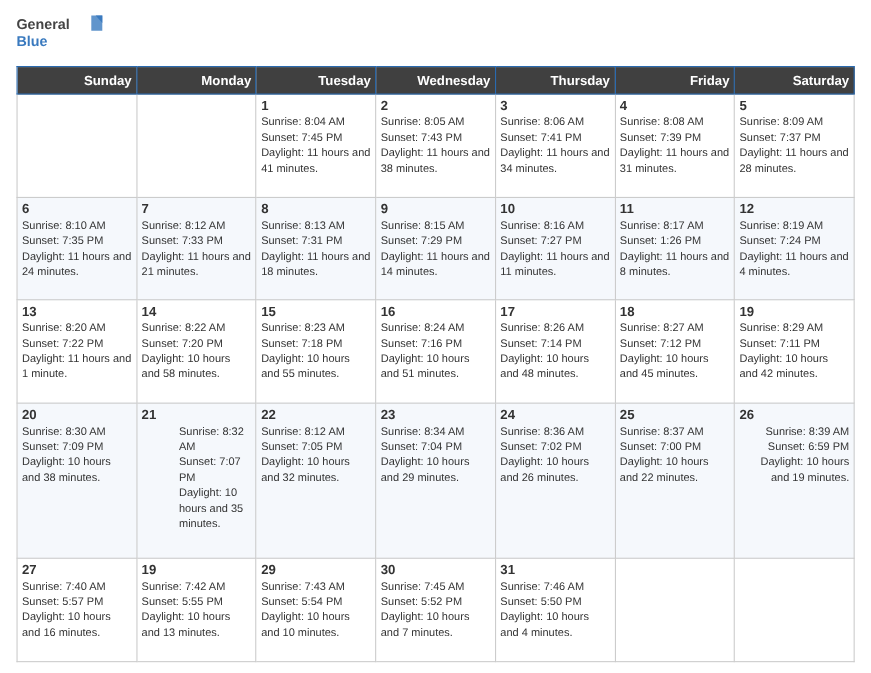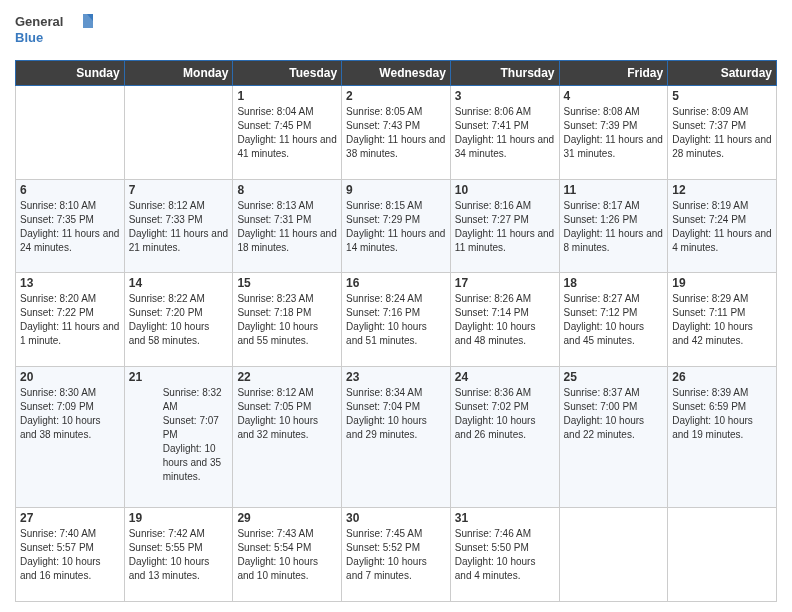--- a/index.html
+++ b/index.html
@@ -269,21 +269,21 @@
 Daylight: 10 hours and 26 minutes.</div>
           </td>
           <td>
             <span class="day-number">25</span>
             <div class="day-info" style="white-space: pre-line;">Sunrise: 8:37 AM
 Sunset: 7:00 PM
 Daylight: 10 hours and 22 minutes.</div>
           </td>
           <td>
             <span class="day-number">26</span>
-            <div class="day-info" style="white-space: pre-line;">Sunrise: 8:39 AM
+            <div class="day-info" style="white-space: pre-line; text-align: right;">Sunrise: 8:39 AM
 Sunset: 6:59 PM
 Daylight: 10 hours and 19 minutes.</div>
           </td>
         </tr>
         <tr>
           <td>
             <span class="day-number">27</span>
             <div class="day-info" style="white-space: pre-line;">Sunrise: 7:40 AM
 Sunset: 5:57 PM
 Daylight: 10 hours and 16 minutes.</div>

